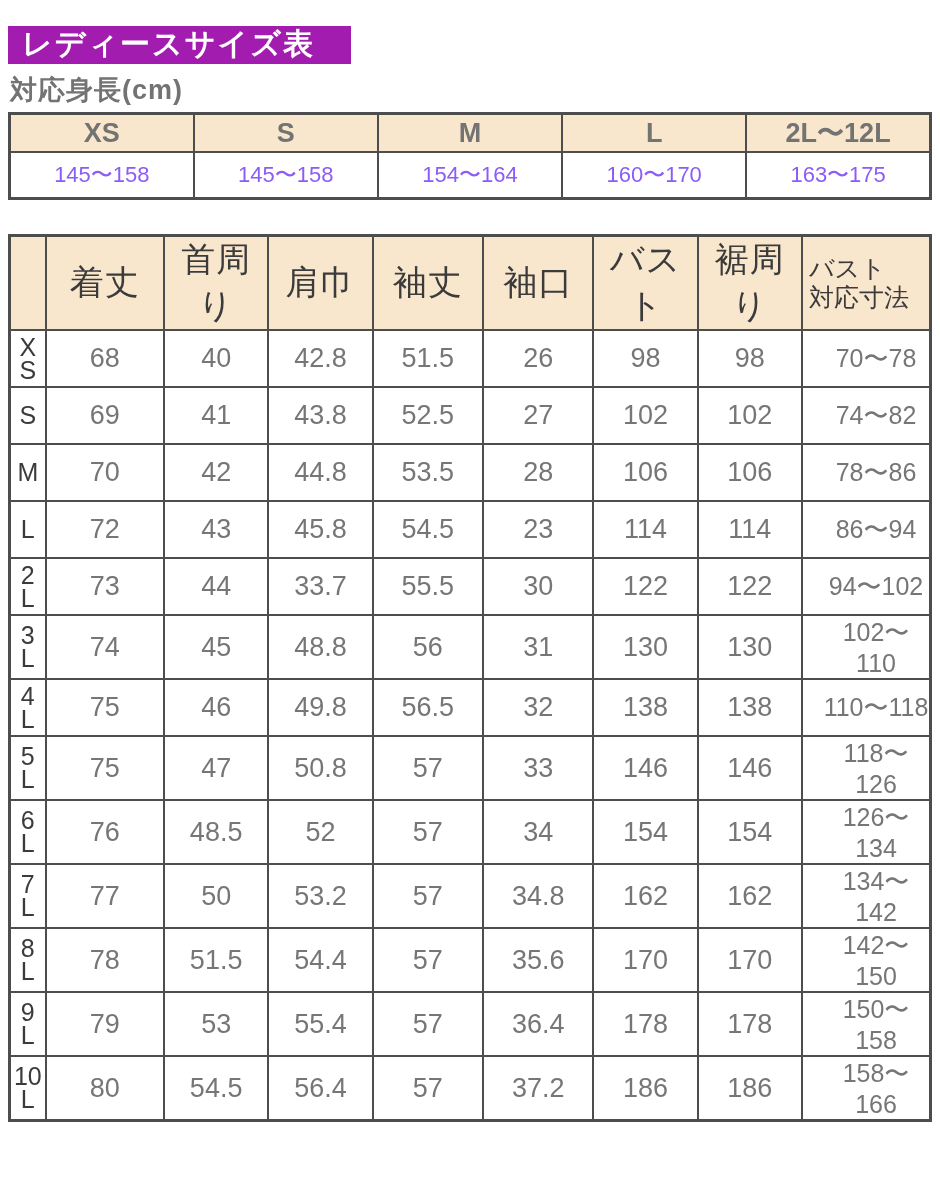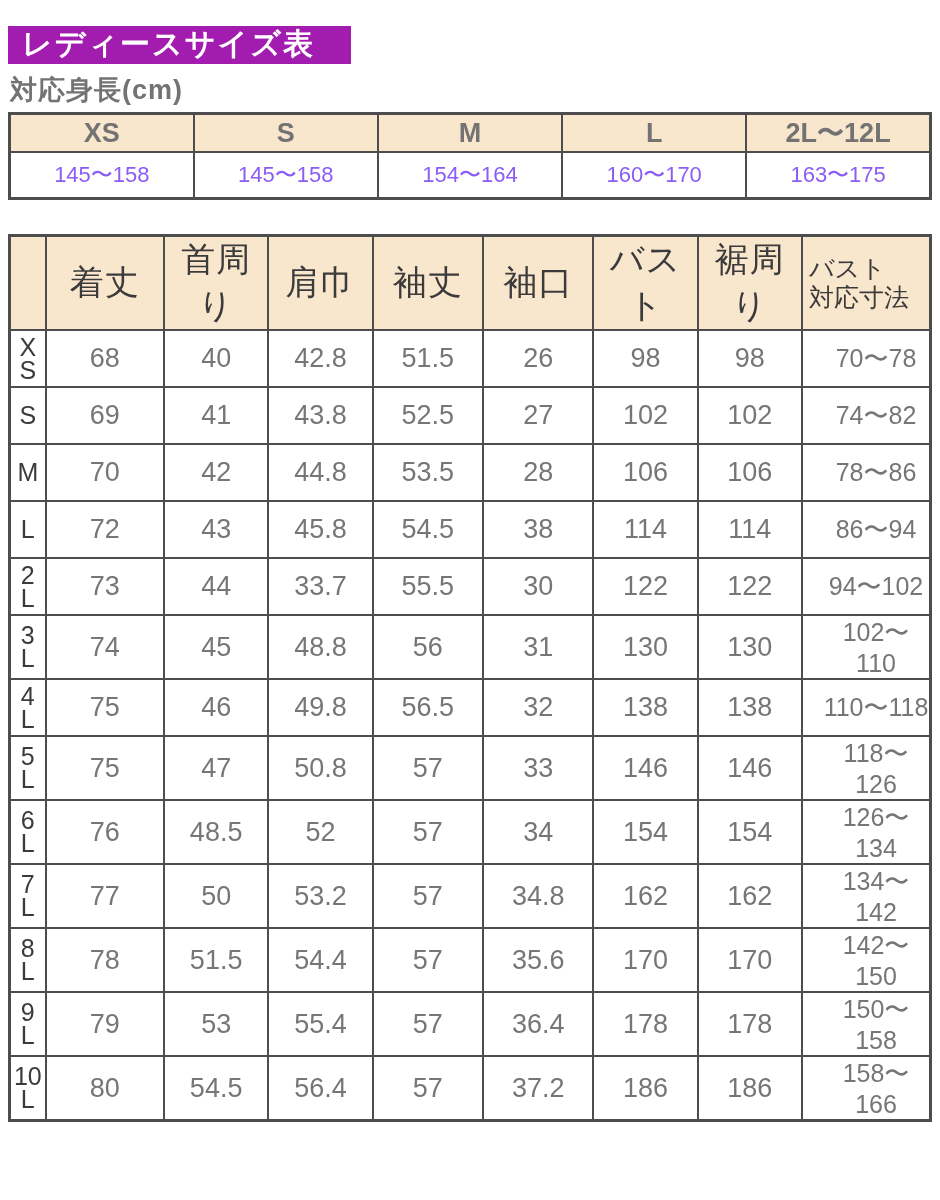--- a/index.html
+++ b/index.html
@@ -205,21 +205,21 @@
           <td class="range">78〜86</td>
         </tr>
         <tr>
           <th>
             <span class="lbl-line">L</span>
           </th>
           <td>72</td>
           <td>43</td>
           <td>45.8</td>
           <td>54.5</td>
-          <td>38</td>
+          <td>23</td>
           <td>114</td>
           <td>114</td>
           <td class="range">86〜94</td>
         </tr>
         <tr>
           <th>
             <span class="lbl-line">2</span>
             <span class="lbl-line">L</span>
           </th>
           <td>73</td>

